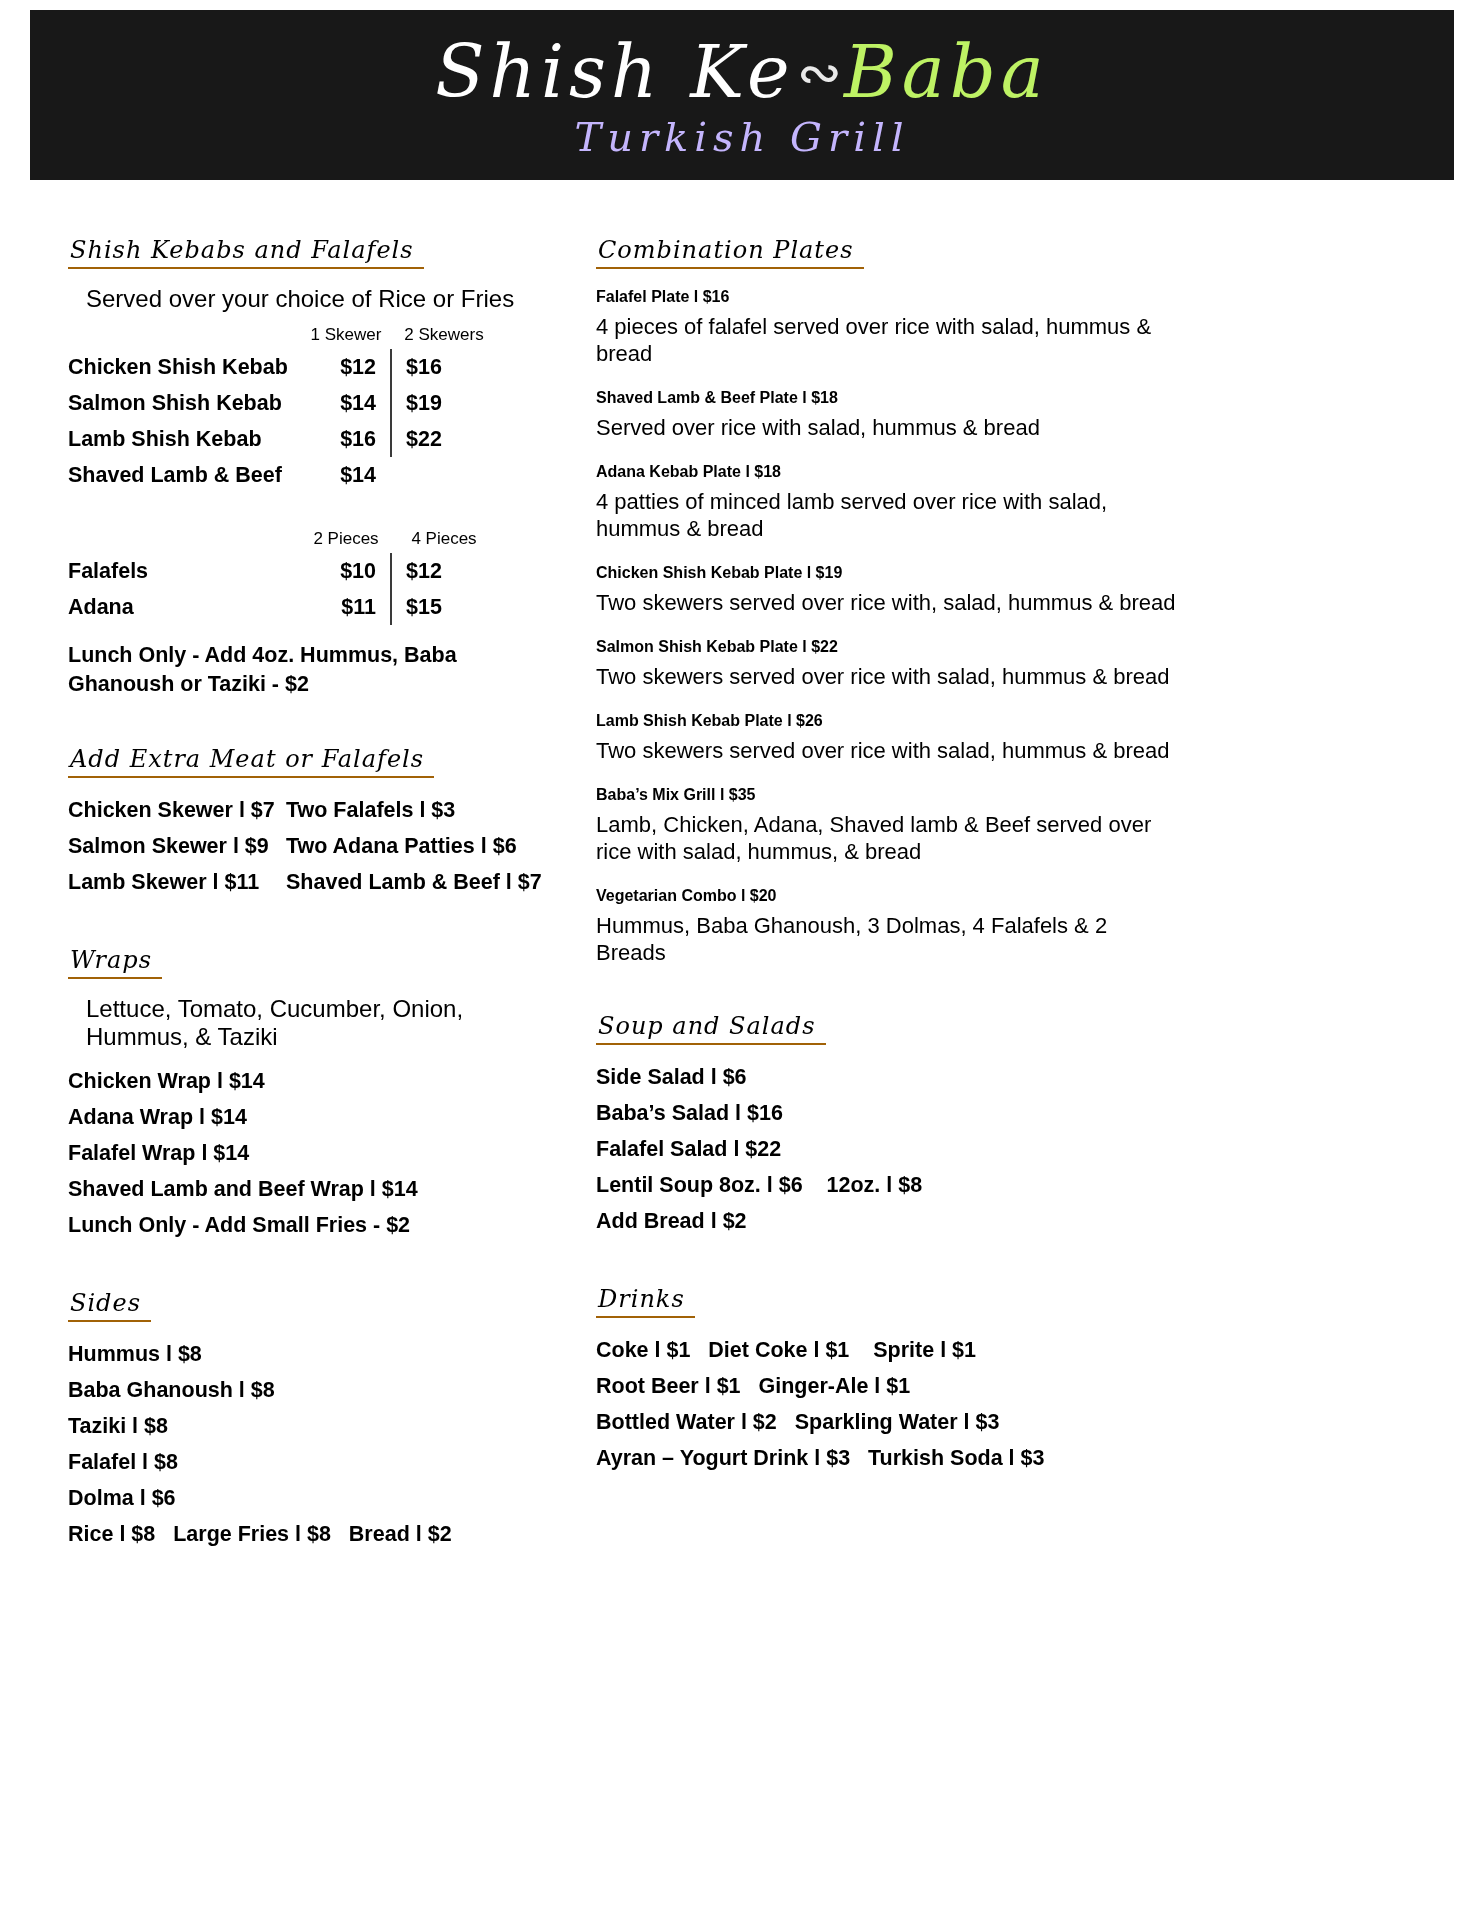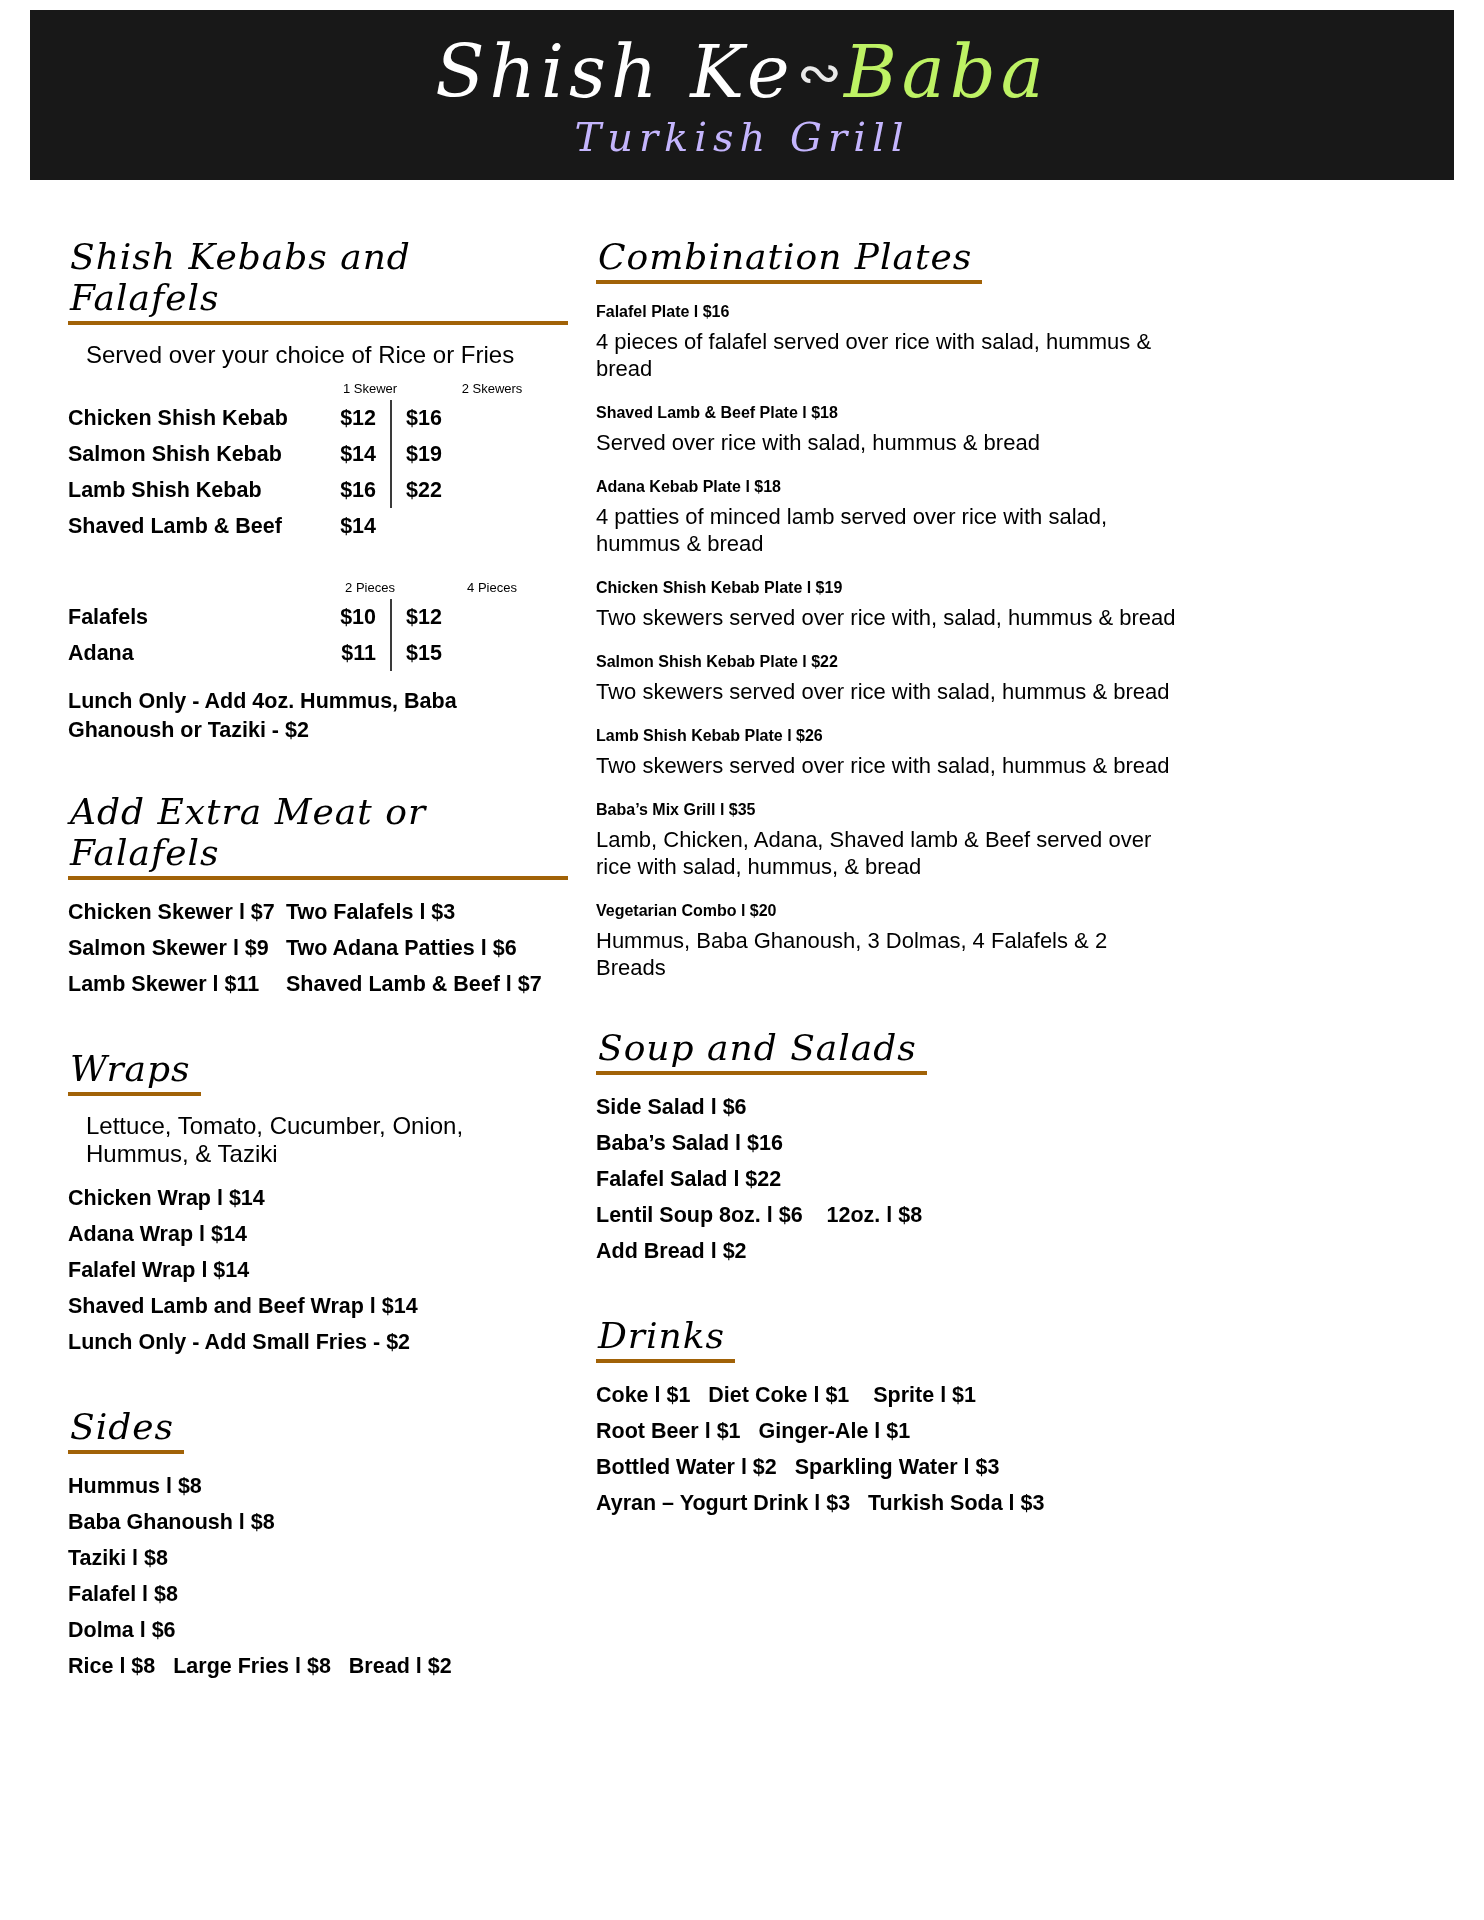--- a/index.html
+++ b/index.html
@@ -16,27 +16,27 @@
                color: #e9e9e9; margin: 0 2px; vertical-align: 6px; letter-spacing: 0; }
   .subtitle { font-family: "DejaVu Serif", serif; font-style: italic; font-size: 40px;
               color: #c4b5fd; margin-top: 6px; letter-spacing: 6px; }
 
   
   .content { display: flex; padding: 56px 40px 0 68px; }
   .col-left { width: 500px; flex: none; }
   .col-right { width: 585px; margin-left: 28px; flex: none; }
 
   .script-heading { font-family: "DejaVu Serif", serif; font-style: italic; font-weight: normal;
-                    font-size: 36px; display: inline-block; border-bottom: 4px solid #a16207;
+                    font-size: 24px; display: inline-block; border-bottom: 2px solid #a16207;
                     padding: 0 10px 3px 2px; margin-bottom: 14px; letter-spacing: 1px; }
 
   .note { font-size: 24px; margin: 2px 0 12px 18px; }
 
   
-  .k-head { display: grid; grid-template-columns: 230px 96px 100px; font-size: 13px; margin: 10px 0 4px 0; gap: 24px; }
+  .k-head { display: grid; grid-template-columns: 230px 96px 100px; font-size: 17px; margin: 10px 0 4px 0; }
   .k-head span { text-align: center; }
   .k-row { display: grid; grid-template-columns: 230px 92px 100px; font-size: 21.5px; font-weight: bold; line-height: 36px; }
   .k-row .p1 { text-align: right; padding-right: 14px; }
   .k-row .p2 { border-left: 2px solid #3a3a3a; padding-left: 14px; }
   .k-row .p2.empty { border-left: none; }
   .gap { height: 26px; }
 
   .lunch-note { font-weight: bold; font-size: 21.5px; line-height: 29px; margin-top: 16px; width: 485px; }
 
   .section { margin-top: 46px; }

